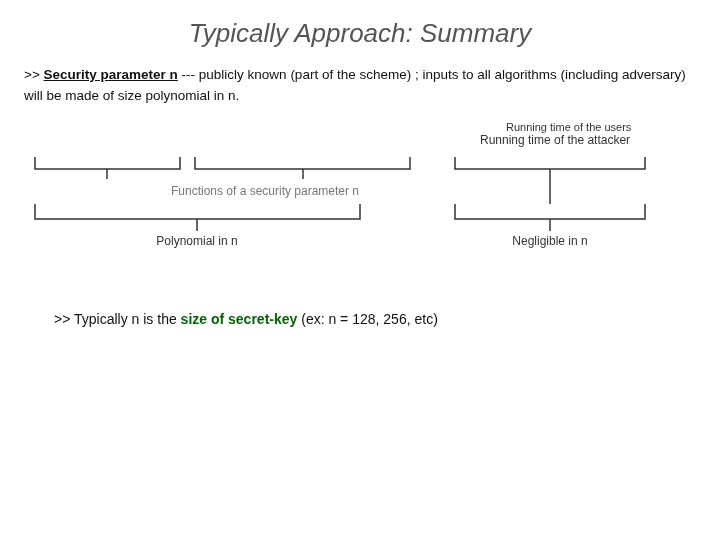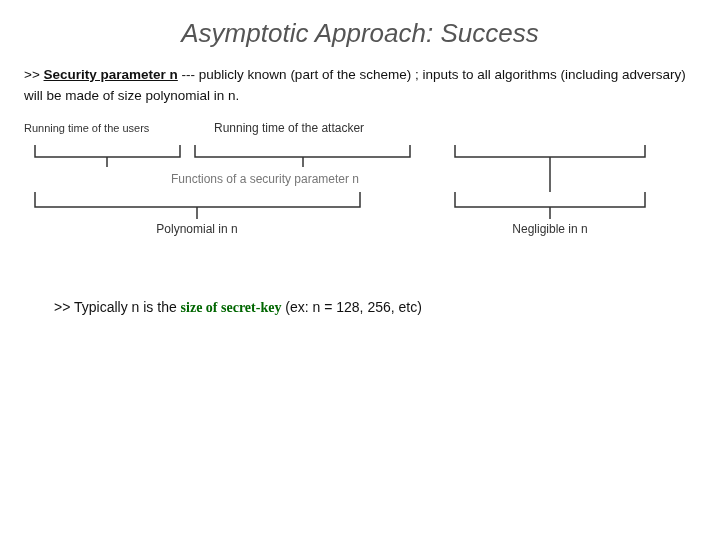--- a/index.html
+++ b/index.html
@@ -45,22 +45,22 @@
     
     .bracket-section {
       position: relative;
       width: 100%;
       margin-bottom: 10px;
     }
 
     
     .top-labels {
       display: flex;
-      flex-direction: row;
-      align-items: center;
+      flex-direction: column;
+      align-items: flex-end;
       width: 100%;
       margin-bottom: 2px;
     }
 
     .label-users {
       font-size: 11px;
       color: #333;
       width: 190px;
       flex-shrink: 0;
     }
@@ -88,30 +88,29 @@
     .typically-text {
       font-size: 14px;
       color: #111;
       margin-top: 32px;
       padding-left: 30px;
     }
 
     .highlight-green {
       color: #006600;
       font-weight: bold;
-      font-family: Liberation Serif, serif;
     }
 
   </style>
 </head>
 <body>
 
 <div class="page">
 
-  <h1 class="title">Asymptotic Approach: Success</h1>
+  <h1 class="title">Typically Approach: Summary</h1>
 
   <div class="security-text">
     <span>&gt;&gt; <em>Security parameter n</em> --- publicly known (part of the scheme) ; inputs to all algorithms (including adversary) will be made of size polynomial in n.</span>
   </div>
 
   <div class="bracket-section">
 
     <div class="top-labels">
       <span class="label-users">Running time of the users</span>
       <span class="label-attacker-time">Running time of the attacker</span>

